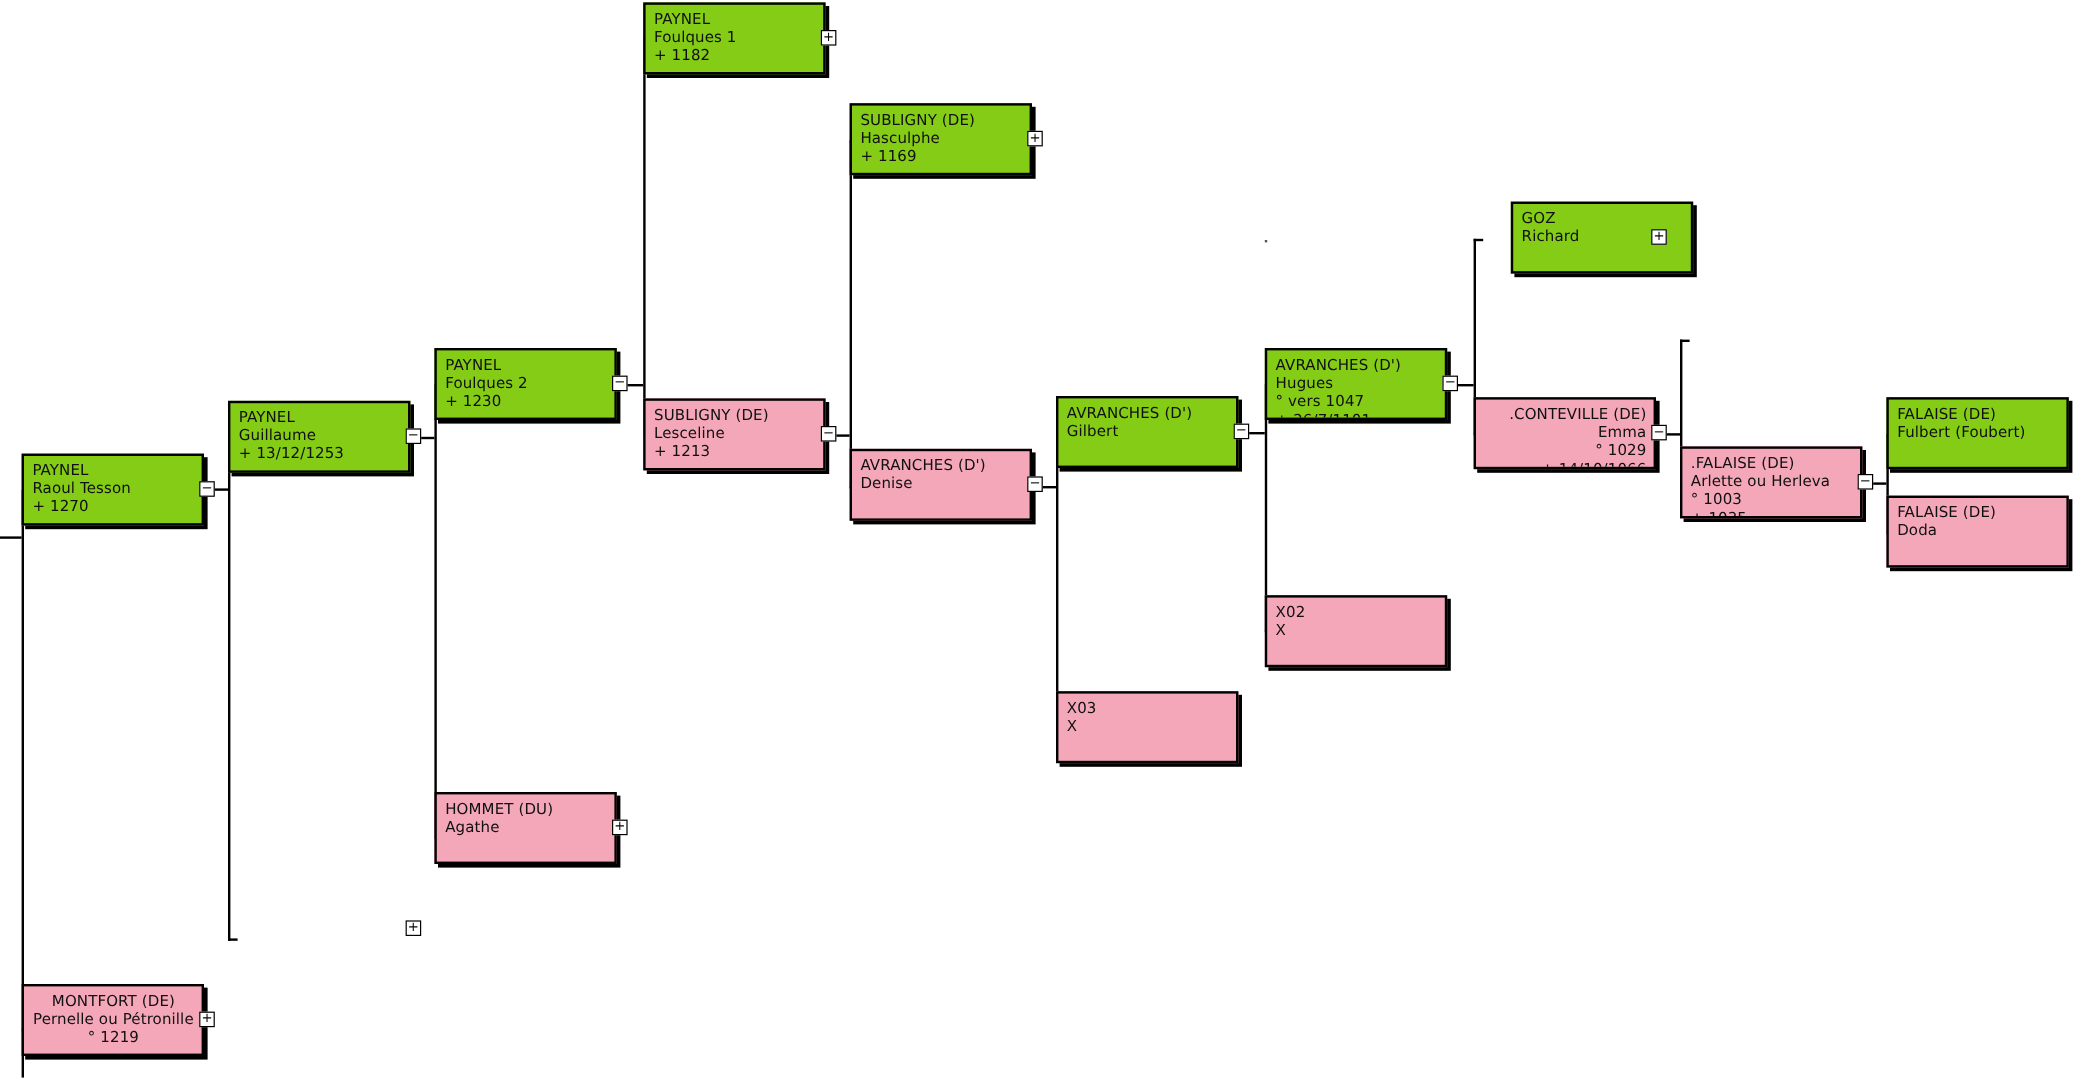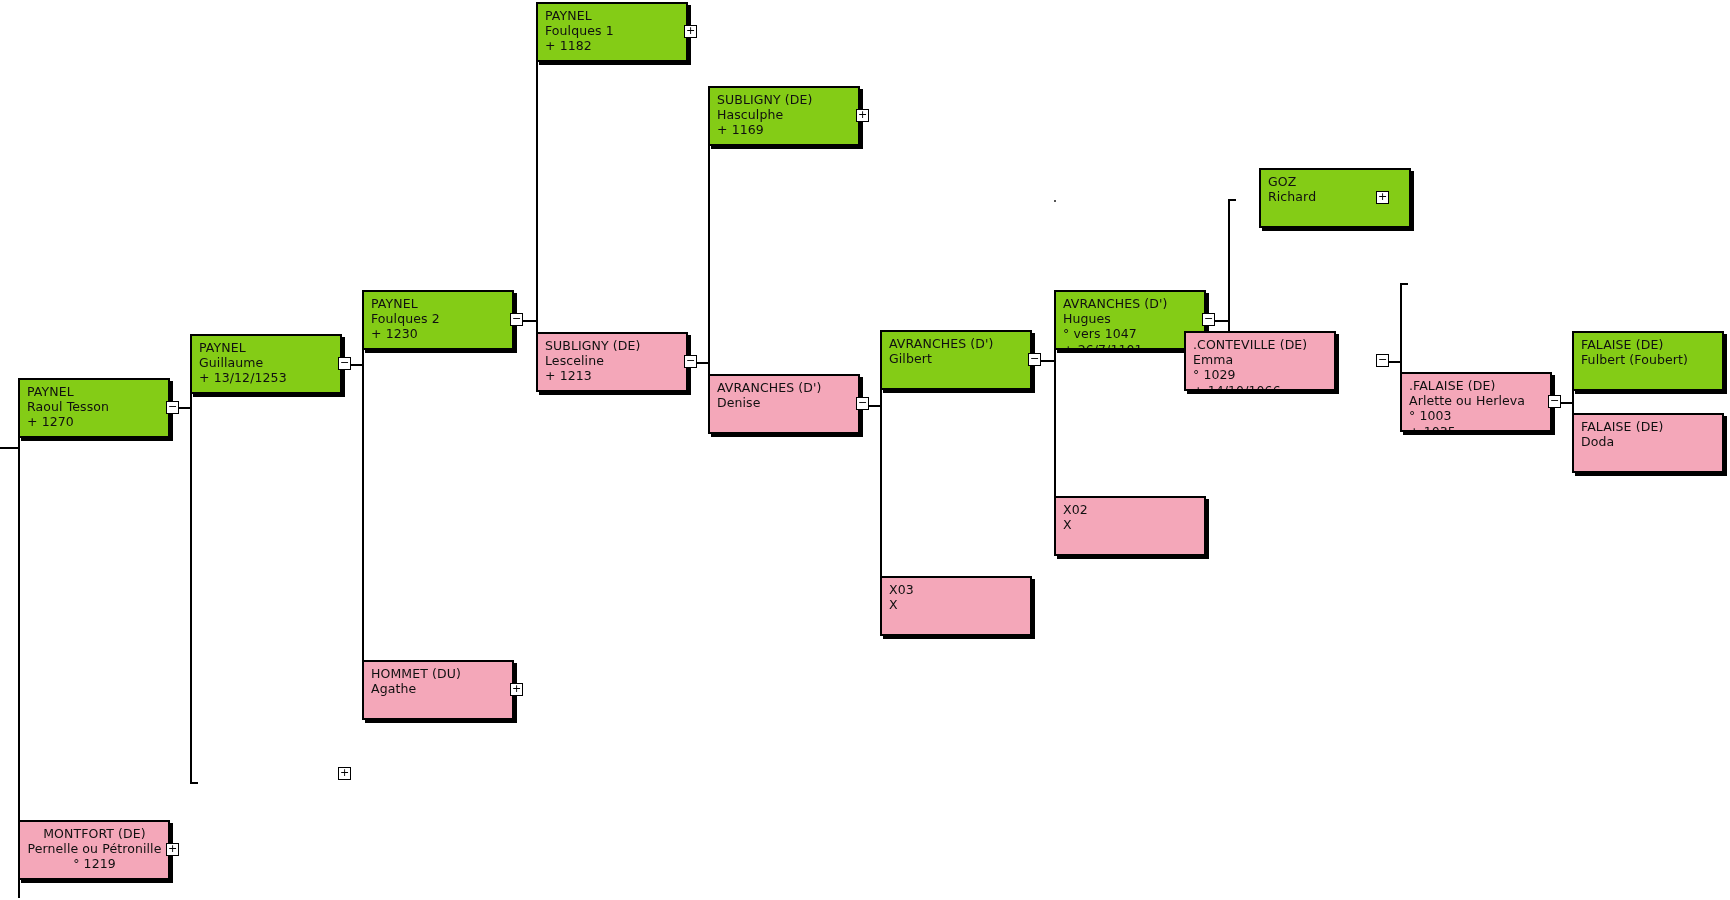--- a/index.html
+++ b/index.html
@@ -182,21 +182,21 @@
     <div class="toggle" style="left: 1202px; top: 313px;">−</div>
     <div class="card female" style="left: 1054px; top: 496px; width: 152px; height: 60px;">
       <span class="ln">X02</span>
       <span class="fn">X</span>
     </div>
     <div class="card male" style="left: 1228px; top: 168px; width: 152px; height: 60px; margin-left: 31px;">
       <span class="ln">GOZ</span>
       <span class="fn">Richard</span>
     </div>
     <div class="toggle" style="left: 1376px; top: 191px;">+</div>
-    <div class="card female" style="left: 1184px; top: 331px; width: 152px; height: 60px;">
+    <div class="card female" style="left: 1228px; top: 331px; width: 152px; height: 60px; text-align: right;">
       <span class="ln">.CONTEVILLE (DE)</span>
       <span class="fn">Emma</span>
       <span class="bd">° 1029</span>
       <span class="dd">+ 14/10/1066</span>
     </div>
     <div class="toggle" style="left: 1376px; top: 354px;">−</div>
     <div class="card female" style="left: 1400px; top: 372px; width: 152px; height: 60px;">
       <span class="ln">.FALAISE (DE)</span>
       <span class="fn">Arlette ou Herleva</span>
       <span class="bd">° 1003</span>

